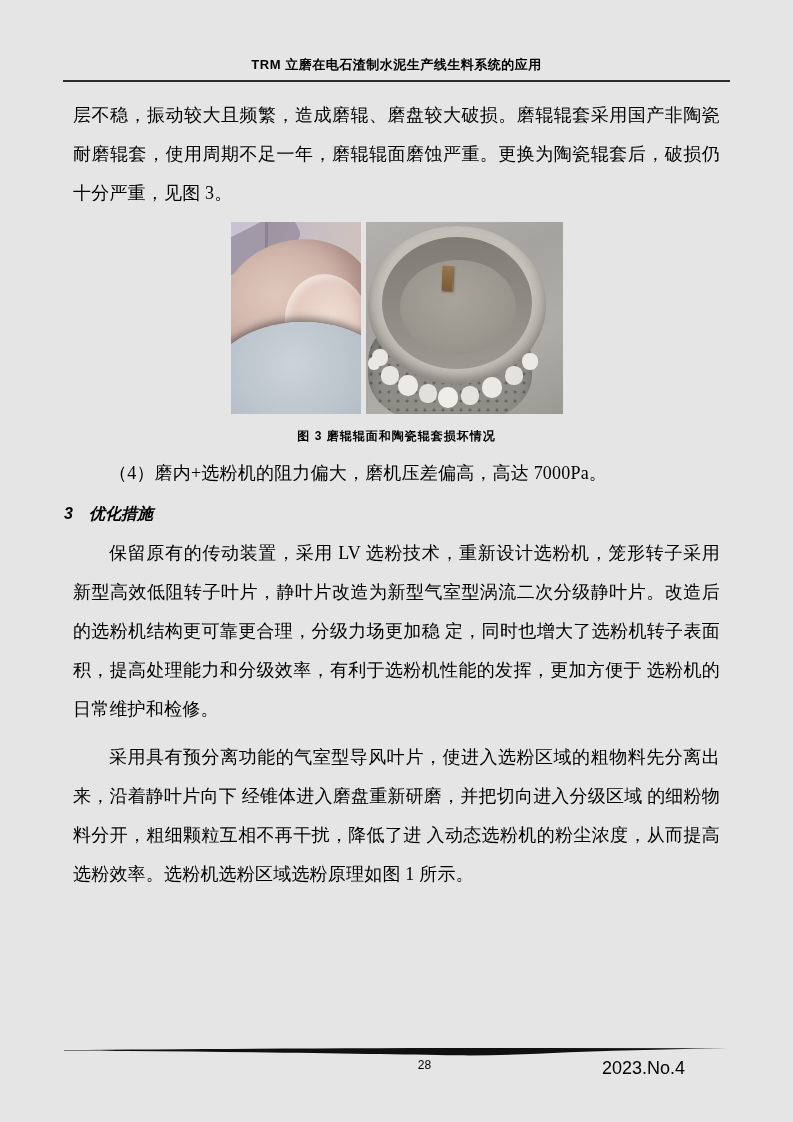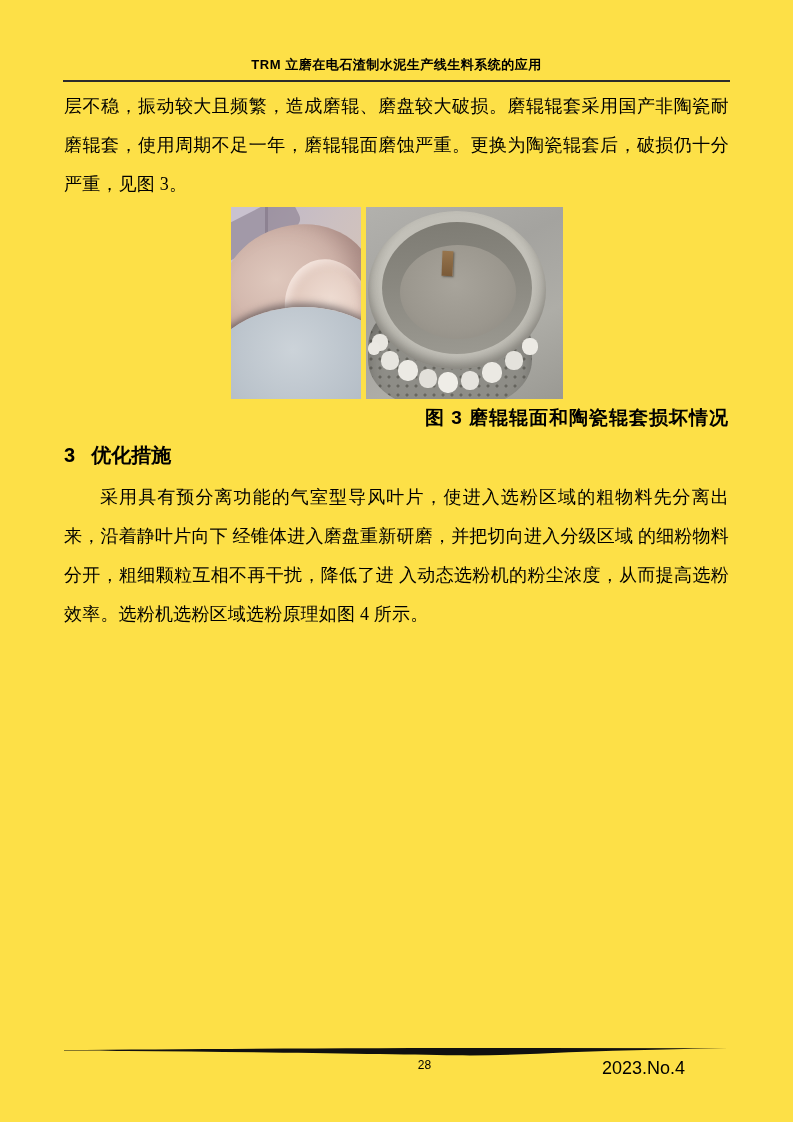--- a/index.html
+++ b/index.html
@@ -1,35 +1,35 @@
 <!DOCTYPE html>
 <html><head>
 <meta charset="utf-8">
 <style>
   html,body { margin:0; padding:0; background:#ffffff; }
   .page {
     position:relative; width:793px; height:1122px; margin:0 auto;
-    background:#fde047; color:#000;
+    background:#e5e5e5; color:#000;
     font-family:"Liberation Serif","DejaVu Serif",serif;
     overflow:hidden;
   }
 
   
   .header {
     position:absolute; top:56px; left:63px; width:667px;
     text-align:center; font-size:13px; font-weight:600;
     font-family:"Liberation Sans","DejaVu Sans",sans-serif;
     padding-bottom:6px; border-bottom:2px solid #2b2b2b;
     letter-spacing:.5px;
   }
 
   
   .content { position:absolute; top:87px; left:64px; width:665px; }
   p.body {
-    margin:0; font-size:18px; line-height:39px; text-align:justify;
+    margin:9px; font-size:18px; line-height:39px; text-align:justify;
     letter-spacing:.2px;
   }
   p.indent { text-indent:36px; }
 
   
   .figure { margin-top:3px; display:flex; justify-content:center; gap:5px; }
   .photo { position:relative; overflow:hidden; height:192px; }
   .photo-left  { width:130px; background:linear-gradient(118deg,#b3abba 0%,#c4bbc6 26%,#ccc0c1 48%,#d3c3ba 74%,#cbb9b3 100%); }
   .photo-right { width:197px; background:linear-gradient(152deg,#b2b1ad 0%,#a4a39f 38%,#aeada7 68%,#9a9993 100%); }
 
@@ -59,27 +59,28 @@
                background:radial-gradient(ellipse at 48% 42%, #a8a49b 0%, #9b978e 60%, #8c8880 100%); }
   .pr-block  { position:absolute; top:44px; left:76px; width:11px; height:25px; transform:rotate(2deg);
                background:linear-gradient(180deg,#97754d 0%, #7a5a38 100%); box-shadow:1px 1px 2px rgba(40,35,28,.5); }
   .pr-chunks { position:absolute; bottom:44px; left:2px; width:12px; height:13px; border-radius:45%;
                background:#eae8e2;
                box-shadow: 16px 12px 0 3px #e7e5df, 34px 22px 0 4px #eceae4, 54px 30px 0 3px #e2e0da,
                            74px 34px 0 4px #efede7, 96px 32px 0 3px #e5e3dd, 118px 24px 0 4px #ebe9e3,
                            140px 12px 0 3px #e4e2dc, 156px -2px 0 2px #eceae4, 6px -6px 0 2px #e8e6e0; }
 
   .caption {
-    margin-top:6px; text-align:right; font-weight:bold; font-size:19px;
+    margin-top:14px; text-align:center; font-weight:bold; font-size:12px;
     font-family:"Liberation Sans","DejaVu Sans",sans-serif; letter-spacing:1px;
   }
 
   .section-heading {
-    margin:11px 0 9px 0; font-size:20px; font-weight:bold;
+    margin:11px 0 9px 0; font-size:16px; font-weight:bold;
     font-family:"Liberation Sans","DejaVu Sans",sans-serif;
+    font-style:italic;
   }
   .section-heading .num { margin-right:16px; }
 
   
   .footer-bar { position:absolute; top:1046px; left:64px; width:665px; height:12px; }
   .footer-page {
     position:absolute; top:1058px; left:0; width:100%; text-align:center;
     font-family:"Liberation Sans","DejaVu Sans",sans-serif; font-size:12px;padding-left:28px;
   }
   .footer-issue {
@@ -111,26 +112,28 @@
         <div class="pr-rim"></div>
         <div class="pr-wall"></div>
         <div class="pr-floor"></div>
         <div class="pr-block"></div>
         <div class="pr-chunks"></div>
       </div>
     </div>
 
     <div class="caption">图 3 磨辊辊面和陶瓷辊套损坏情况</div>
 
+    <p class="body indent">（4）磨内+选粉机的阻力偏大，磨机压差偏高，高达 7000Pa。</p>
 
     <div class="section-heading">
       <span class="num">3</span><span>优化措施</span>
     </div>
 
-    <p class="body indent">采用具有预分离功能的气室型导风叶片，使进入选粉区域的粗物料先分离出来，沿着静叶片向下 经锥体进入磨盘重新研磨，并把切向进入分级区域 的细粉物料分开，粗细颗粒互相不再干扰，降低了进 入动态选粉机的粉尘浓度，从而提高选粉效率。选粉机选粉区域选粉原理如图 4 所示。</p>
+    <p class="body indent">保留原有的传动装置，采用 LV 选粉技术，重新设计选粉机，笼形转子采用新型高效低阻转子叶片，静叶片改造为新型气室型涡流二次分级静叶片。改造后的选粉机结构更可靠更合理，分级力场更加稳 定，同时也增大了选粉机转子表面积，提高处理能力和分级效率，有利于选粉机性能的发挥，更加方便于 选粉机的日常维护和检修。</p>
+    <p class="body indent">采用具有预分离功能的气室型导风叶片，使进入选粉区域的粗物料先分离出来，沿着静叶片向下 经锥体进入磨盘重新研磨，并把切向进入分级区域 的细粉物料分开，粗细颗粒互相不再干扰，降低了进 入动态选粉机的粉尘浓度，从而提高选粉效率。选粉机选粉区域选粉原理如图 1 所示。</p>
 
   </div>
 
   <svg class="footer-bar" viewBox="0 0 665 12" preserveAspectRatio="none" aria-hidden="true">
     <path d="M0,4.1 C130,2.8 300,1.9 470,2.0 L664,2.3
              C620,3.0 565,4.0 505,6.3
              C463,8.5 428,9.7 392,9.3
              C320,8.5 185,5.8 62,4.9
              C38,4.7 14,4.4 0,4.4 Z" fill="#101010"></path>
   </svg>

